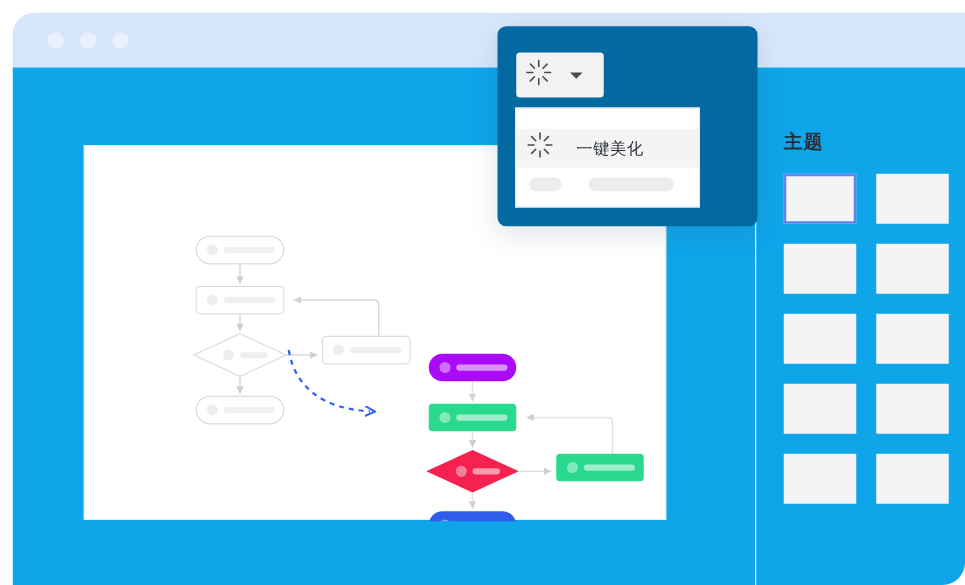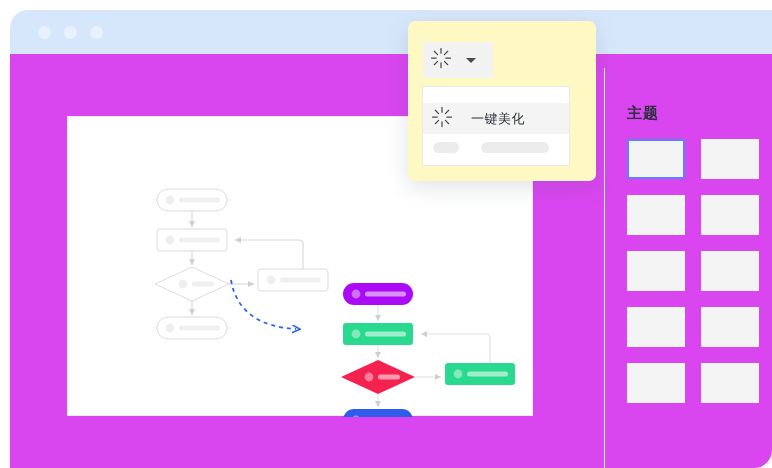--- a/index.html
+++ b/index.html
@@ -47,21 +47,21 @@
   #dot-min    { left: 54px; }
   #dot-max    { left: 80px; }
 
   
   #body-area {
     position: absolute;
     left: 0;
     top: 44px;
     width: 762px;
     height: 414px;
-    background: #d946ef;
+    background: #0ea5e9;
   }
 
   
   #canvas-panel {
     position: absolute;
     left: 57px;
     top: 62px;
     width: 466px;
     height: 300px;
     background: #ffffff;
@@ -105,25 +105,25 @@
     box-sizing: border-box;
   }
   .theme-swatch.selected {
     border: 2px solid #5b82f7;
     background: #f4f4f4;
   }
 
   
   #beautify-popup {
     position: absolute;
-    left: 398px;
+    left: 388px;
     top: 11px;
-    width: 188px;
+    width: 208px;
     height: 160px;
-    background: #fef9c3;
+    background: #0369a1;
     border-radius: 7px;
     box-shadow: 0 6px 22px rgba(60, 80, 120, 0.16);
   }
   #beautify-toolbar-button {
     position: absolute;
     left: 15px;
     top: 21px;
     width: 70px;
     height: 36px;
     background: #f2f2f2;

